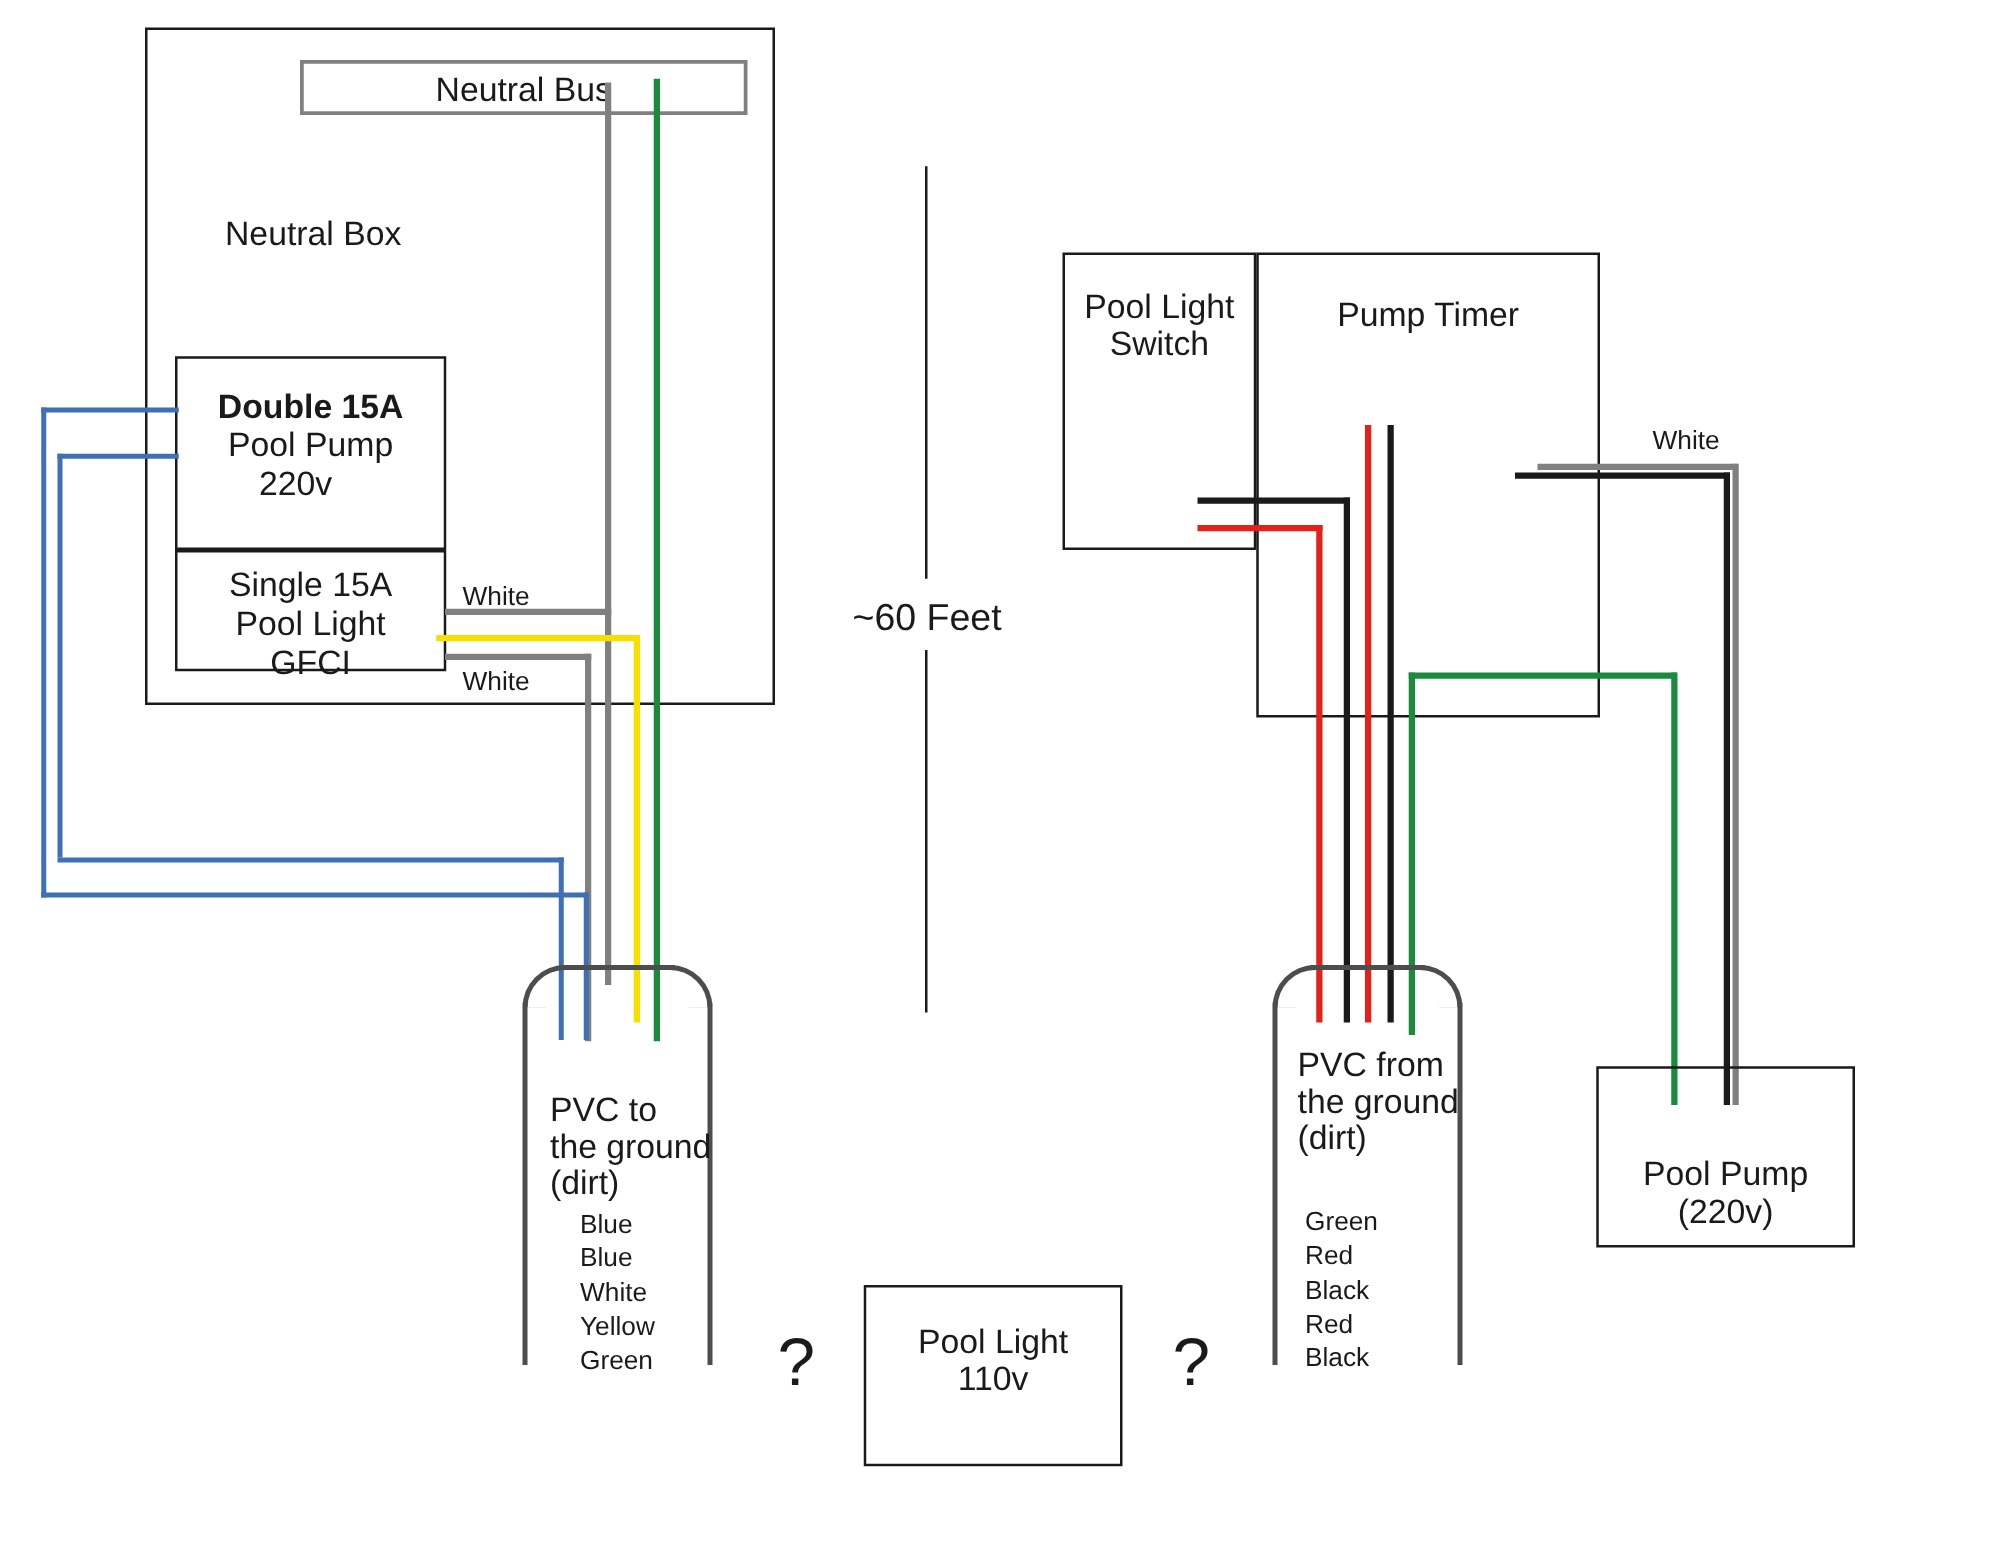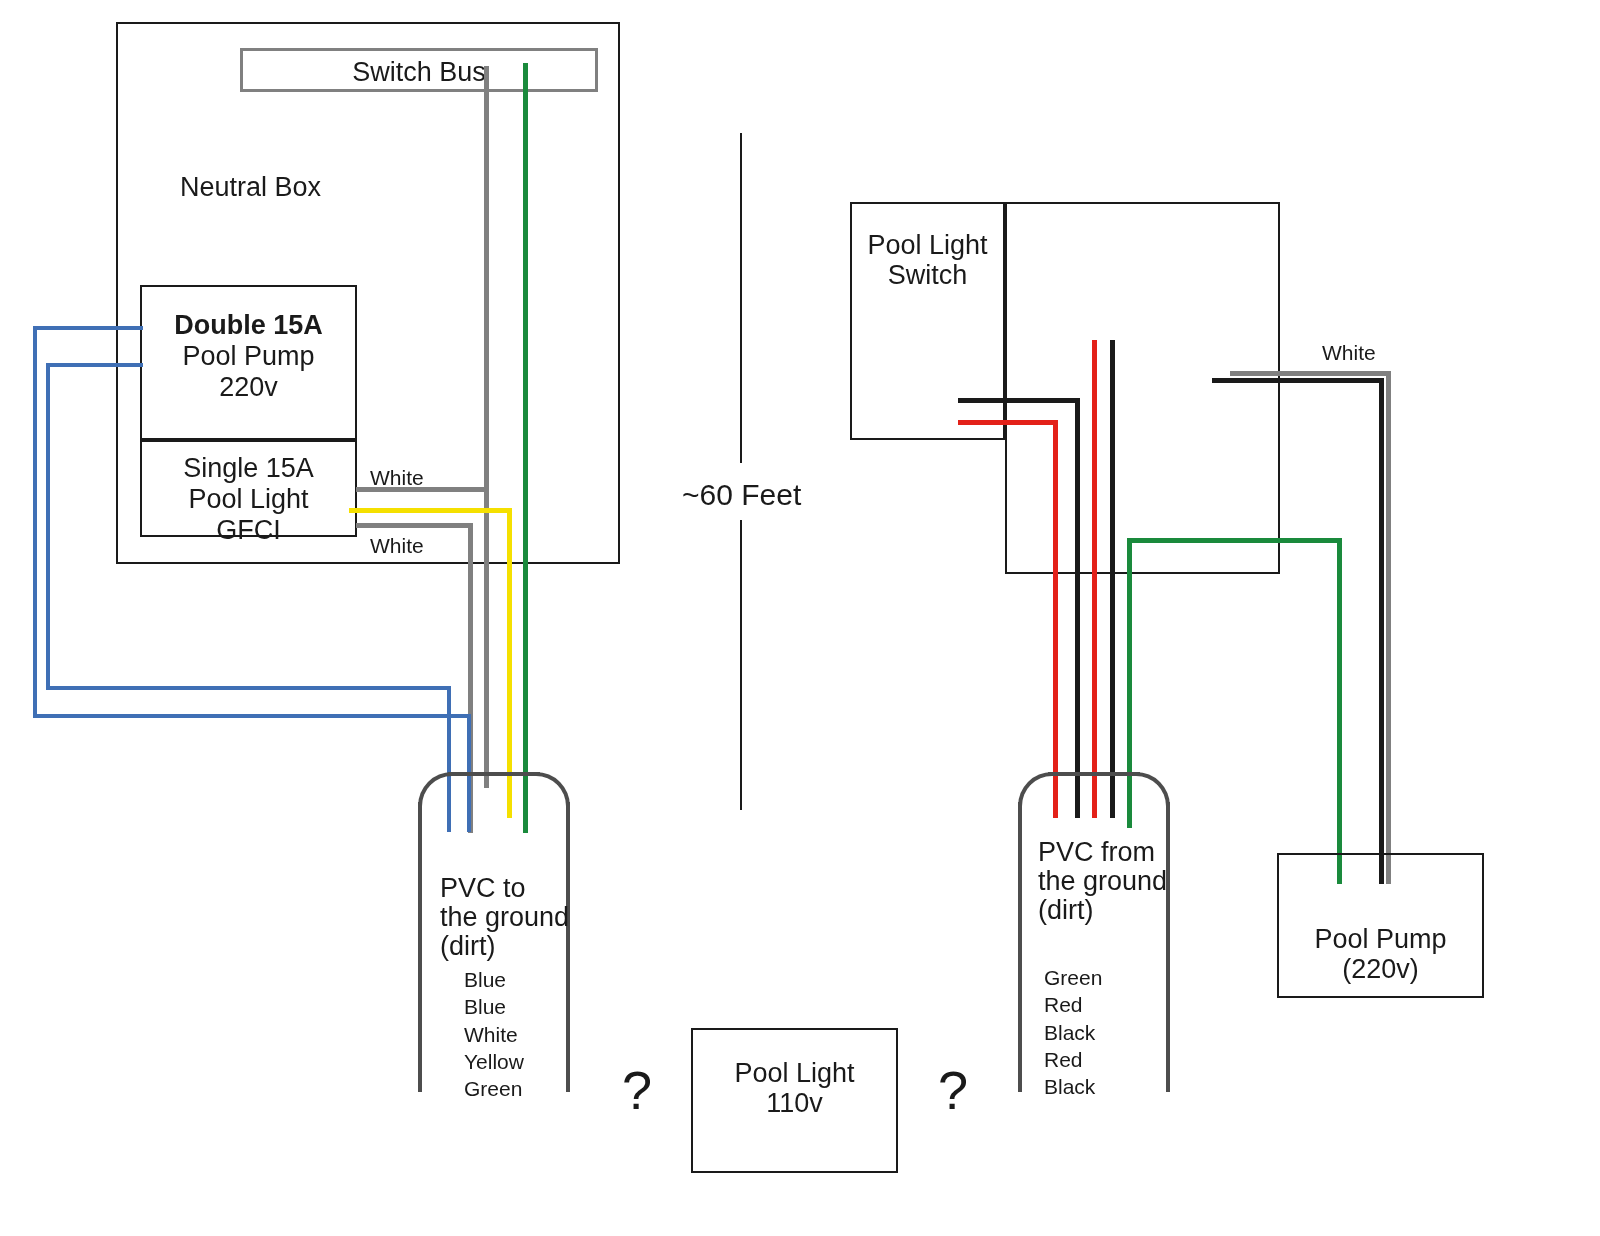--- a/index.html
+++ b/index.html
@@ -23,28 +23,28 @@
   .divline{position:absolute;width:2px;background:#1a1a1a;}
 </style>
 </head>
 <body>
 
 <div id="stage">
 
   <div class="box" style="left:116px;top:22px;width:504px;height:542px;"></div>
 
   <div class="busbox" style="left:240px;top:48px;width:358px;height:44px;"></div>
-  <div class="lbl t28 center" style="left:240px;top:55px;width:358px;">Switch Bus</div>
+  <div class="lbl t28 center" style="left:240px;top:55px;width:358px;">Neutral Bus</div>
 
   <div class="lbl t28" style="left:180px;top:170px;">Neutral Box</div>
 
   <div class="box" style="left:140px;top:285px;width:217px;height:155px;"></div>
   <div class="lbl t28 center" style="left:140px;top:308px;width:217px;font-weight:bold;">Double 15A</div>
   <div class="lbl t28 center" style="left:140px;top:339px;width:217px;">Pool Pump</div>
-  <div class="lbl t28 center" style="left:140px;top:370px;width:217px;">220v</div>
+  <div class="lbl t28 center" style="left:128px;top:370px;width:217px;">220v</div>
 
   <div class="box" style="left:140px;top:440px;width:217px;height:97px;"></div>
   <div class="lbl t28 center" style="left:140px;top:451px;width:217px;">Single 15A</div>
   <div class="lbl t28 center" style="left:140px;top:482px;width:217px;">Pool Light</div>
   <div class="lbl t28 center" style="left:140px;top:513px;width:217px;">GFCI</div>
 
   <div class="w" style="left:484px;top:66px;width:5px;height:722px;background:#808080;"></div>
 
   <div class="w" style="left:356px;top:487px;width:133px;height:5px;background:#808080;"></div>
   <div class="lbl t26" style="left:370px;top:464px;">White</div>
@@ -88,20 +88,21 @@
 
   <div class="divline" style="left:740px;top:133px;height:330px;"></div>
   <div class="divline" style="left:740px;top:520px;height:290px;"></div>
   <div class="lbl t30" style="left:682px;top:475px;">~60 Feet</div>
 
   <div class="box" style="left:850px;top:202px;width:155px;height:238px;"></div>
   <div class="lbl t28 center" style="left:850px;top:228px;width:155px;">Pool Light</div>
   <div class="lbl t28 center" style="left:850px;top:258px;width:155px;">Switch</div>
 
   <div class="box" style="left:1005px;top:202px;width:275px;height:372px;"></div>
+  <div class="lbl t28 center" style="left:1005px;top:235px;width:275px;">Pump Timer</div>
 
   <div class="w" style="left:958px;top:398px;width:122px;height:5px;background:#1a1a1a;"></div>
   <div class="w" style="left:1075px;top:398px;width:5px;height:420px;background:#1a1a1a;"></div>
 
   <div class="w" style="left:958px;top:420px;width:100px;height:5px;background:#e32119;"></div>
   <div class="w" style="left:1053px;top:420px;width:5px;height:398px;background:#e32119;"></div>
 
   <div class="w" style="left:1092px;top:340px;width:5px;height:478px;background:#e32119;"></div>
 
   <div class="w" style="left:1110px;top:340px;width:5px;height:478px;background:#1a1a1a;"></div>

